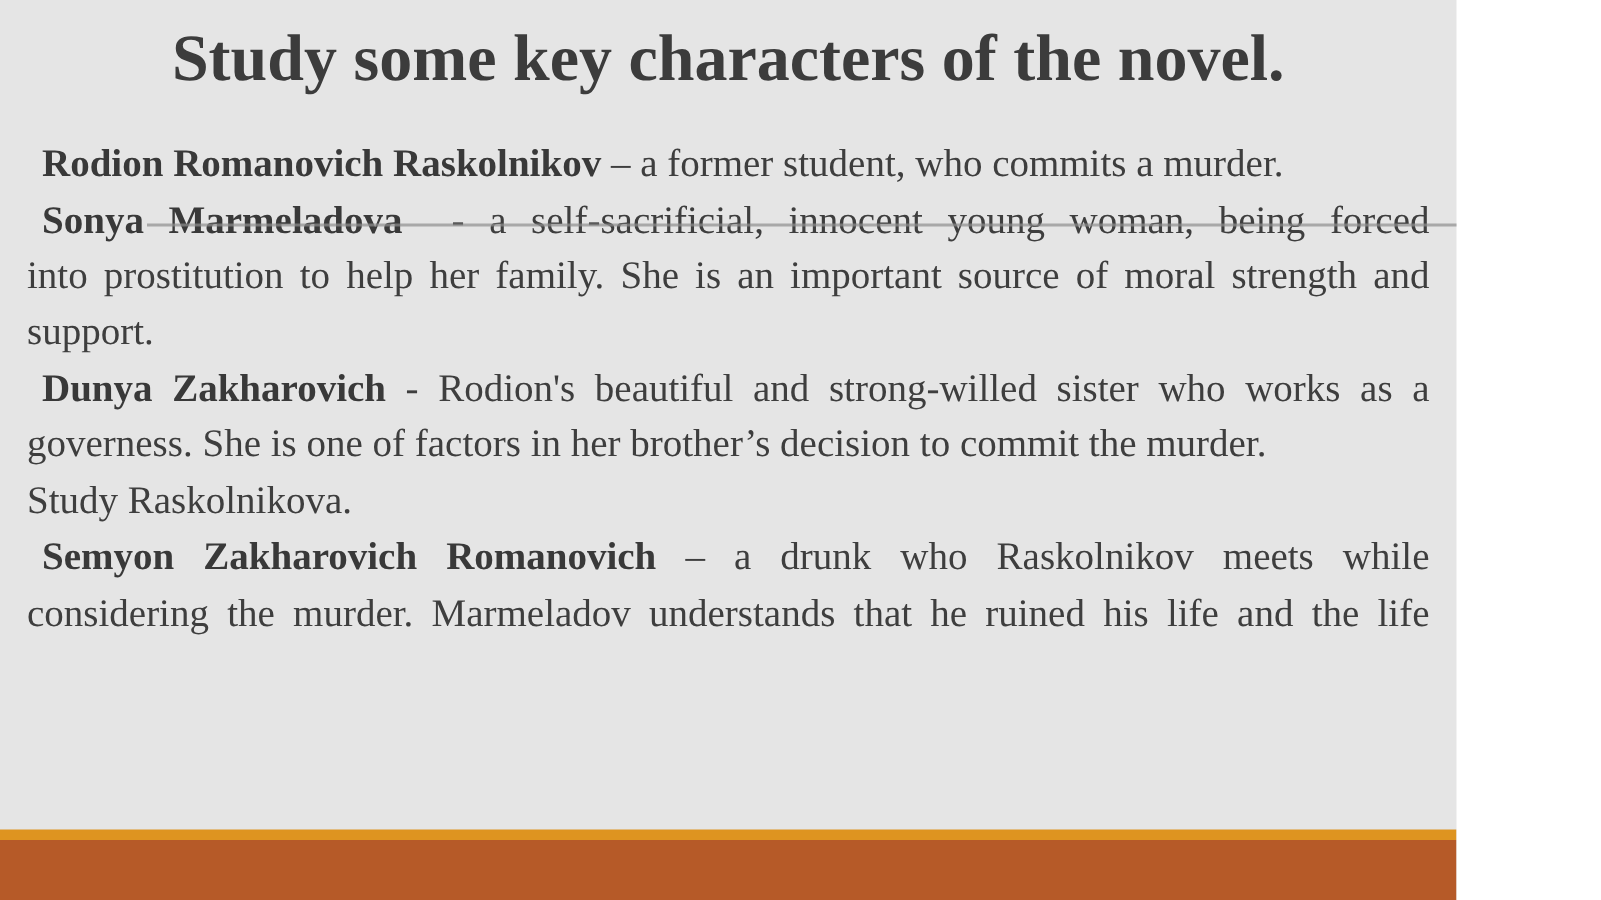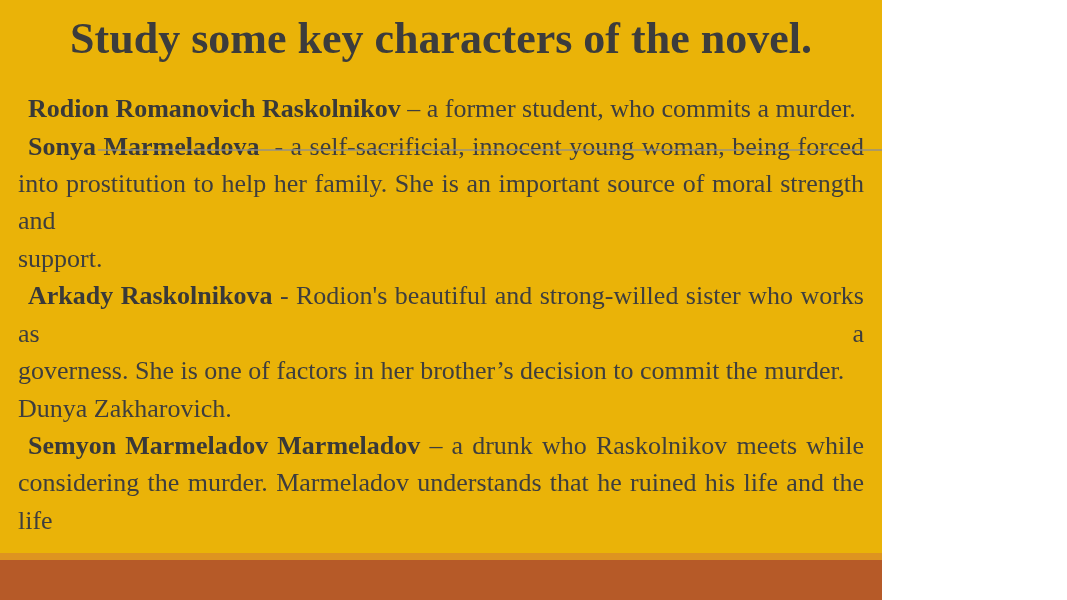--- a/index.html
+++ b/index.html
@@ -2,23 +2,23 @@
 <html><head>
 <meta charset="utf-8">
 <style>
   html, body {
     margin: 0;
     padding: 0;
     background: #ffffff;
   }
   .slide {
     position: relative;
-    width: 882px;
+    width: 971px;
     height: 600px;
-    background: #eab308;
+    background: #e5e5e5;
     overflow: hidden;
     font-family: "Liberation Serif", serif;
   }
   .slide-title {
     margin: 14px 0 0 0;
     text-align: center;
     font-size: 44px;
     font-weight: bold;
     color: #3c3c3c;
     line-height: 1.12;
@@ -81,28 +81,28 @@
   <div class="char-list">
 
     <div class="line indent"><b class="cname">Rodion Romanovich Raskolnikov</b><span> – a former student, who commits a murder.</span></div>
 
     <div class="line indent stretch"><b class="cname">Sonya Marmeladova</b><span>&nbsp; - a self-sacrificial, innocent young woman, being forced</span></div>
 
     <div class="line stretch"><span>into prostitution to help her family. She is an important source of moral strength and</span></div>
 
     <div class="line"><span>support.</span></div>
 
-    <div class="line indent stretch"><b class="cname">Arkady Raskolnikova</b><span> - Rodion's beautiful and strong-willed sister who works as a</span></div>
+    <div class="line indent stretch"><b class="cname">Dunya Zakharovich</b><span> - Rodion's beautiful and strong-willed sister who works as a</span></div>
 
     <div class="line"><span>governess. She is one of factors in her brother’s decision to commit the murder.</span></div>
 
 
-    <div class="line"><span>Dunya Zakharovich.</span></div>
+    <div class="line"><span>Study Raskolnikova.</span></div>
 
-    <div class="line indent stretch"><b class="cname">Semyon Marmeladov Marmeladov</b><span> – a drunk who Raskolnikov meets while</span></div>
+    <div class="line indent stretch"><b class="cname">Semyon Zakharovich Romanovich</b><span> – a drunk who Raskolnikov meets while</span></div>
 
     <div class="line stretch"><span>considering the murder. Marmeladov understands that he ruined his life and the life</span></div>
 
 
 
   </div>
 
   <div class="strike-artifact"></div>
 
   <div class="footer-bar-gold"></div>

